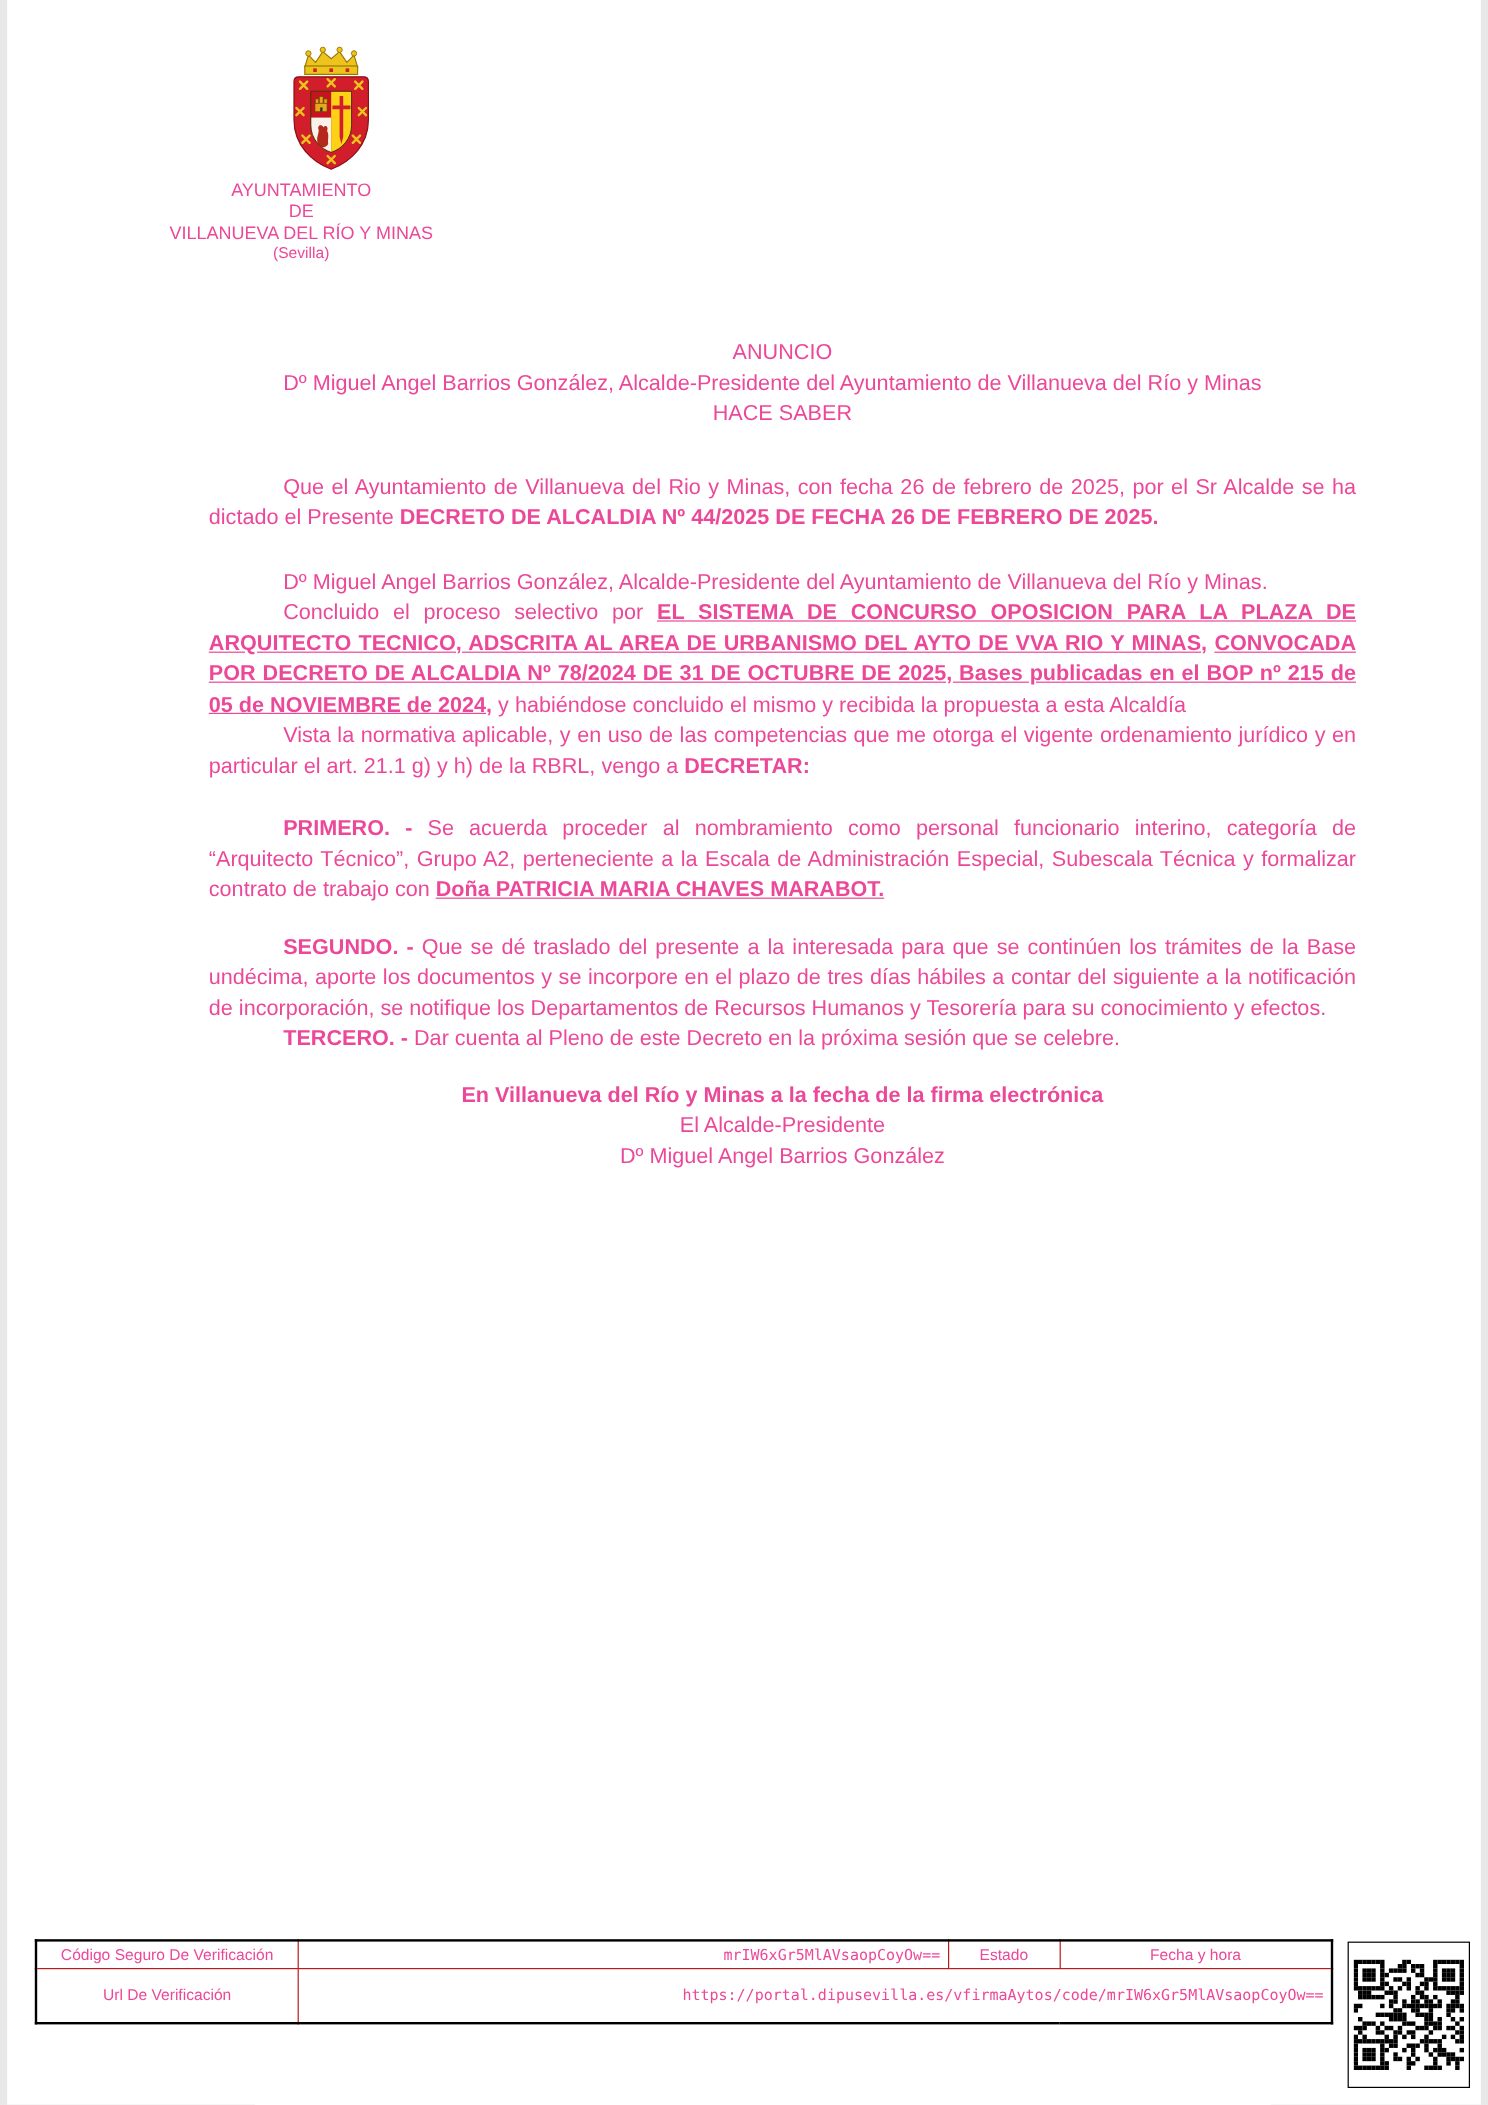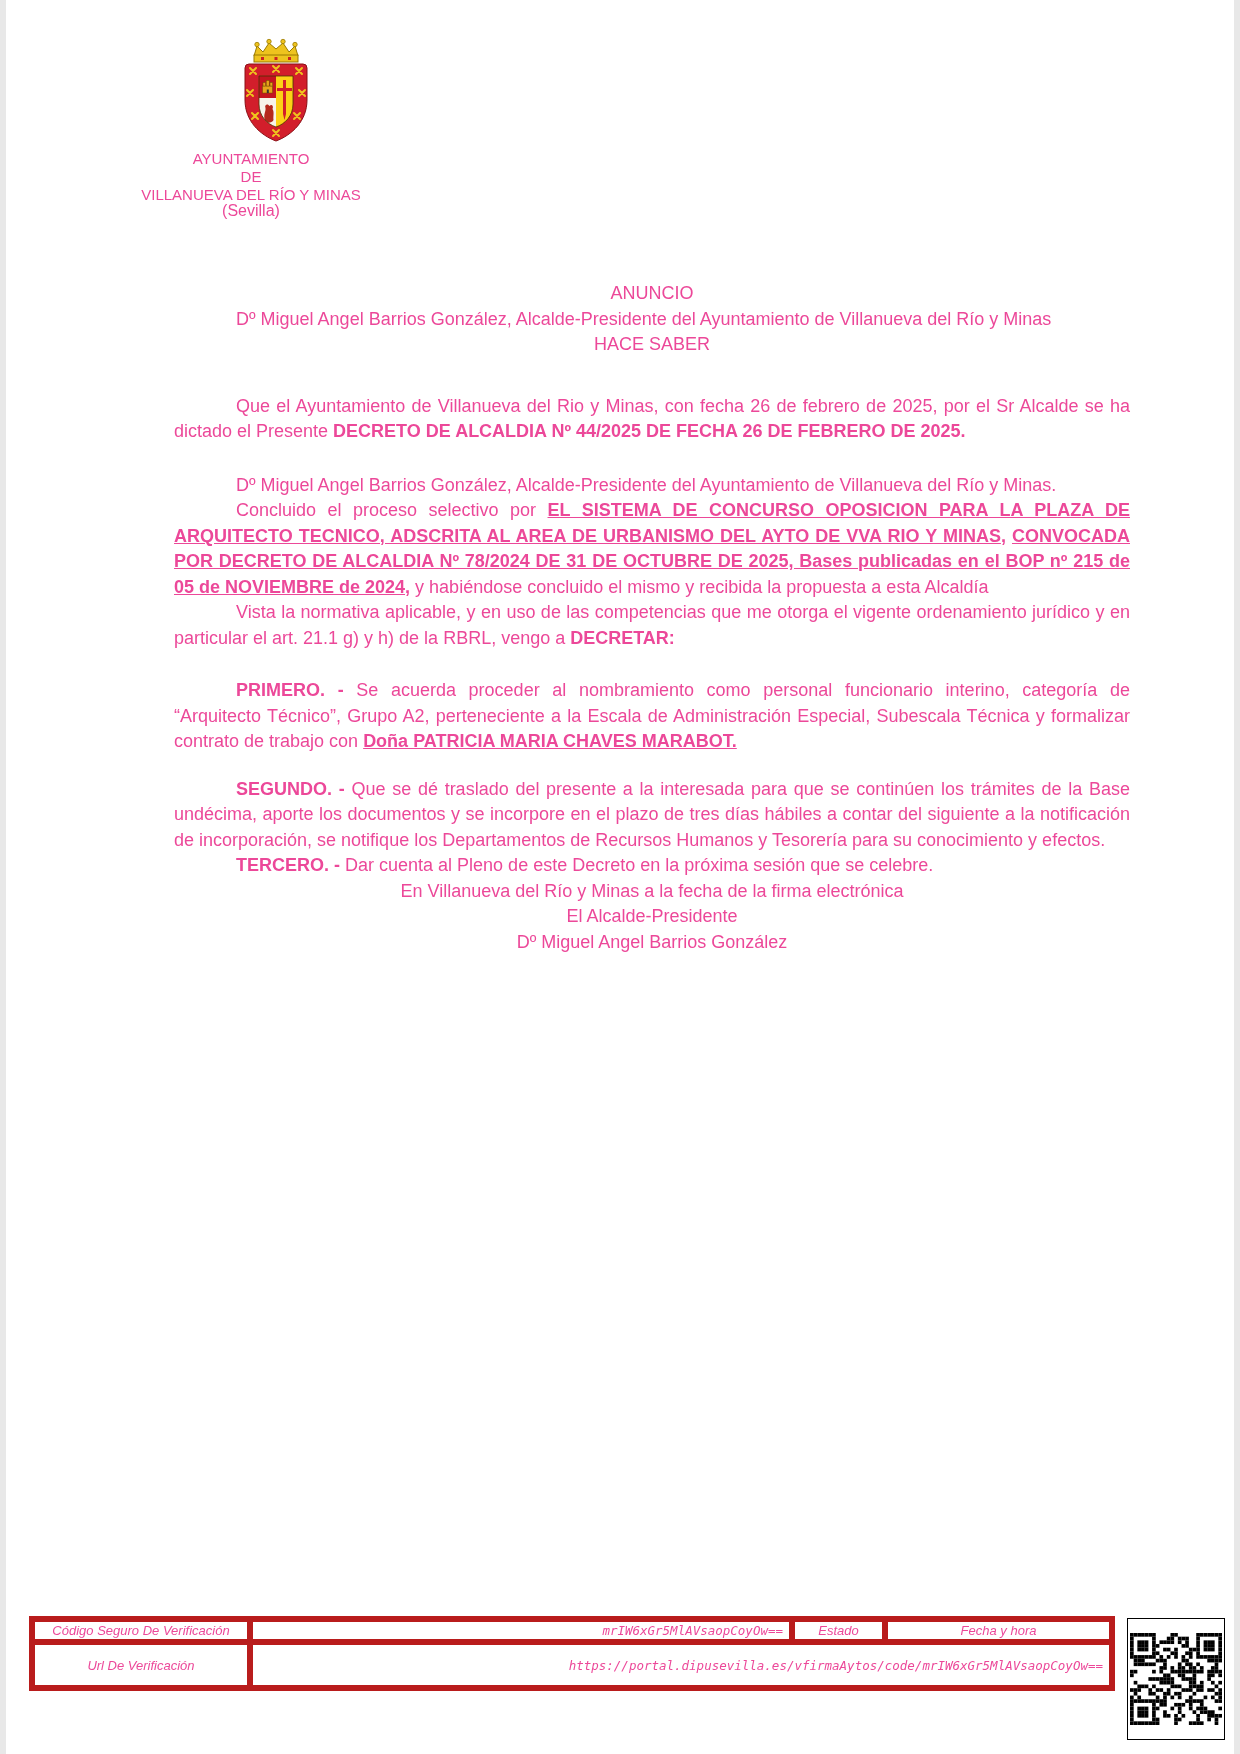--- a/index.html
+++ b/index.html
@@ -18,21 +18,21 @@
   
   .header-block {
     position: absolute;
     left: 95px;
     top: 36px;
     width: 300px;
     text-align: center;
   }
   .crest { display: block; margin: 0 0 4px 138px; }
   .org-line { font-size: 15px; line-height: 18px; }
-  .org-sub  { font-size: 16px; line-height: 14px; }
+  .org-sub  { font-size: 13px; line-height: 14px; }
 
   
   .doc {
     position: absolute;
     left: 168px;
     top: 281px;
     width: 956px;
     font-size: 18px;
     line-height: 25.5px;
   }
@@ -52,27 +52,26 @@
     align-items: flex-start;
   }
   table.verif {
     border-collapse: collapse;
     width: 1080px;
     table-layout: fixed;
     font-size: 13px;
     border: 2px solid #000;
   }
   table.verif td {
-    border: 6px solid #b91c1c;
+    border: 1px solid #b91c1c;
     height: 23px;
     padding: 1px 6px;
     overflow: hidden;
     white-space: nowrap;
     background: #fff;
-    font-style: italic;
   }
   table.verif tr.url-row td { height: 46px; }
   td.g { background: #c0c0c0; text-align: center; }
   td.c { text-align: right; margin-top: 16px; }
   td.mono { font-family: "DejaVu Sans Mono", monospace; font-size: 12.5px; }
   .qr-box {
     width: 106px;
     height: 122px;
     margin-left: 12px;
     margin-top: 2px;
@@ -148,21 +147,21 @@
     <div>
         <p class="para justify indent"><span>Dº Miguel Angel Barrios González, Alcalde-Presidente del Ayuntamiento de Villanueva del Río y Minas</span></p>
         <p class="para center"><span>HACE SABER</span></p>
         <p class="para justify indent" style="margin-top: 36px;"><span>Que el Ayuntamiento de Villanueva del Rio y Minas, con fecha 26 de febrero de 2025, por el Sr Alcalde se ha dictado el Presente </span><span class="b">DECRETO DE ALCALDIA Nº 44/2025 DE FECHA 26 DE FEBRERO DE 2025.</span></p>
         <p class="para justify indent" style="margin-top: 28px;"><span>Dº Miguel Angel Barrios González, Alcalde-Presidente del Ayuntamiento de Villanueva del Río y Minas.</span></p>
         <p class="para justify indent"><span>Concluido el proceso selectivo por </span><span class="b" style="text-decoration: underline;">EL SISTEMA DE CONCURSO OPOSICION PARA LA PLAZA DE ARQUITECTO TECNICO, ADSCRITA AL AREA DE URBANISMO DEL AYTO DE VVA RIO Y MINAS</span><span class="b">, </span><span class="b" style="text-decoration: underline;">CONVOCADA POR DECRETO DE ALCALDIA Nº 78/2024 DE 31 DE OCTUBRE DE 2025, Bases publicadas en el BOP nº 215 de 05 de NOVIEMBRE de 2024,</span><span> y habiéndose concluido el mismo y recibida la propuesta a esta Alcaldía</span></p>
         <p class="para justify indent"><span>Vista la normativa aplicable, y en uso de las competencias que me otorga el vigente ordenamiento jurídico y en particular el art. 21.1 g) y h) de la RBRL, vengo a </span><span class="b">DECRETAR:</span></p>
         <p class="para justify indent" style="margin-top: 27px;"><span class="b">PRIMERO. - </span><span> Se acuerda proceder al nombramiento como personal funcionario interino, categoría de “Arquitecto Técnico”, Grupo A2, perteneciente a la Escala de Administración Especial, Subescala Técnica y formalizar contrato de trabajo con </span><span class="b" style="text-decoration: underline;">Doña PATRICIA MARIA CHAVES MARABOT.</span></p>
         <p class="para justify indent" style="margin-top: 22px;"><span class="b">SEGUNDO. - </span><span>Que se dé traslado del presente a la interesada para que se continúen los trámites de la Base undécima, aporte los documentos y se incorpore en el plazo de tres días hábiles a contar del siguiente a la notificación de incorporación, se notifique los Departamentos de Recursos Humanos y Tesorería para su conocimiento y efectos.</span></p>
         <p class="para justify indent" style=""><span class="b">TERCERO. - </span><span>Dar cuenta al Pleno de este Decreto en la próxima sesión que se celebre.</span></p>
-        <p class="para center" style=""><span>En Villanueva del Río y Minas a la fecha de la firma electrónica</span></p>
+        <p class="para center" style="margin-top: 21px; font-weight: bold;"><span>En Villanueva del Río y Minas a la fecha de la firma electrónica</span></p>
         <p class="para center" style=""><span>El  Alcalde-Presidente</span></p>
         <p class="para center"><span>Dº Miguel Angel Barrios González</span></p>
       </div>
   </div>
 
   <div class="footer-block">
     <table class="verif">
       <colgroup>
           <col style="width:218px">
           <col style="width:542px">

